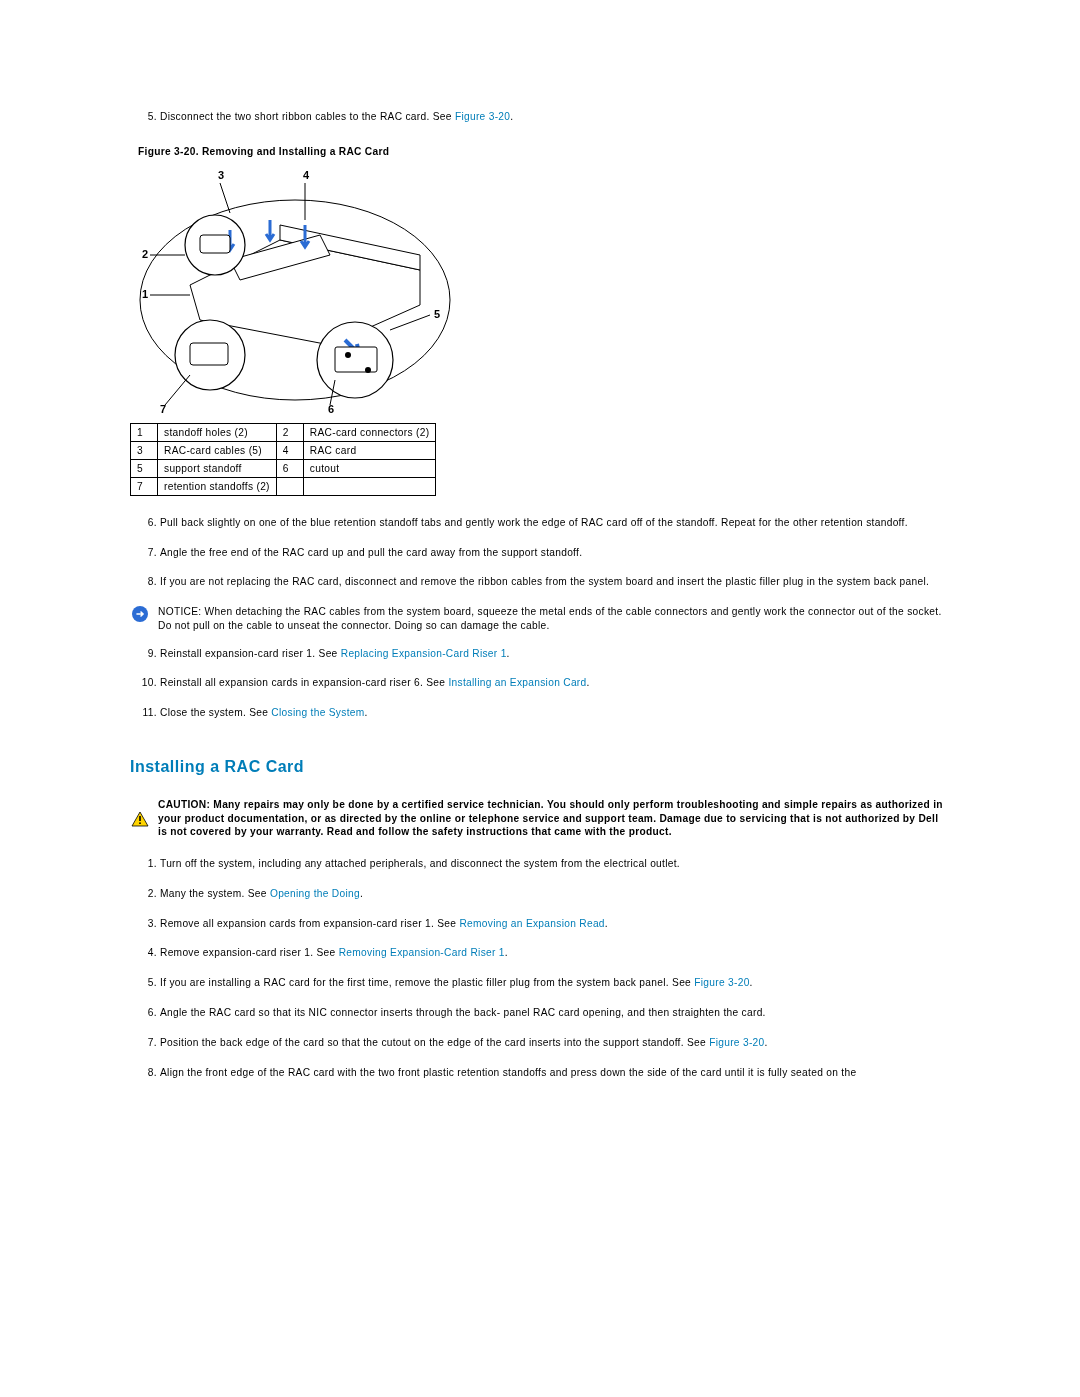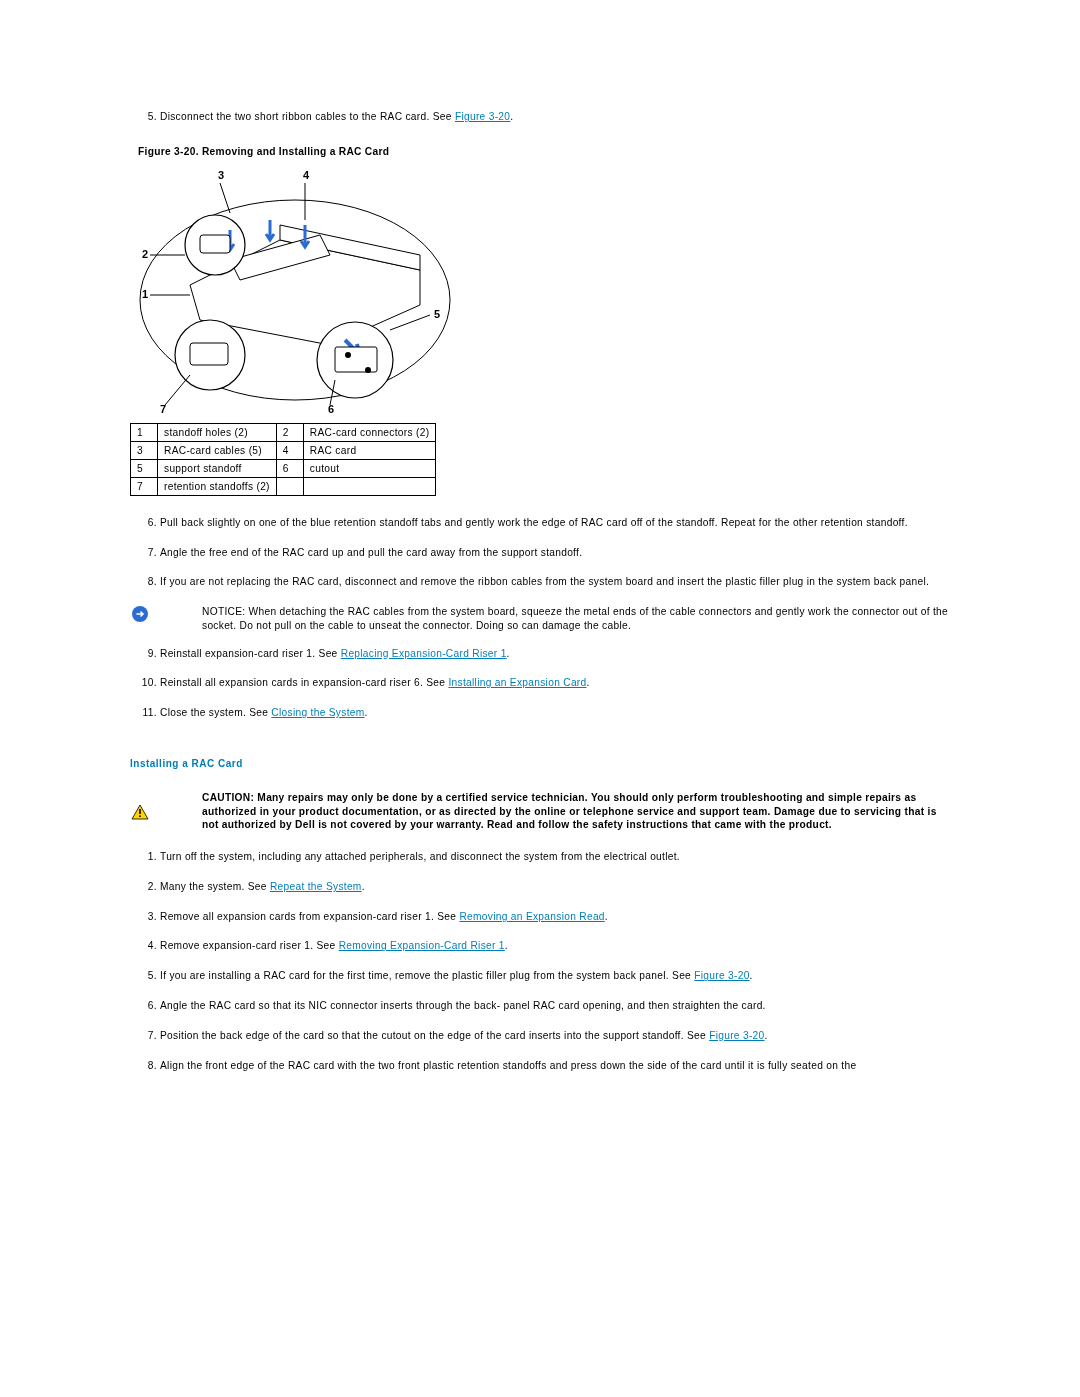--- a/index.html
+++ b/index.html
@@ -5,32 +5,32 @@
   body {
     font-family: Verdana, Arial, sans-serif;
     font-size: 10.2px;
     color: #000;
     background: #fff;
     margin: 0;
     padding: 110px 130px 30px 130px;
     width: 820px;
     letter-spacing: 0.3px;
   }
-  a.link { color: #007db8; text-decoration: underline; cursor: pointer; }
+  a.link { color: #007db8; cursor: pointer; }
   .bold { font-weight: bold; }
-  h2.section-heading { color: #007db8; font-size: 10px; font-weight: bold; margin: 38px 0 22px 0; letter-spacing: 0.5px; }
+  h2.section-heading { color: #007db8; font-size: 16px; font-weight: bold; margin: 38px 0 22px 0; letter-spacing: 0.5px; }
   .figure-caption { font-weight: bold; margin: 22px 0 8px 8px; }
   ol.steps { padding-left: 30px; margin: 0; }
   ol.steps li, ol.steps-alpha li { margin-bottom: 16px; line-height: 1.35; }
   table.key-table { border-collapse: collapse; margin: 8px 0 20px 0; }
   table.key-table td { border: 1px solid #000; padding: 3px 6px; font-size: 10.2px; }
   table.key-table td.num { width: 14px; text-align: left; }
   .notice-row { display: flex; align-items: flex-start; margin: 10px 0 14px 0; }
   .notice-icon, .caution-icon { width: 20px; flex-shrink: 0; margin-right: 8px; display:flex; align-items:center; justify-content:center; }
-  .notice-body, .caution-body { line-height: 1.35; margin-left: 44px; }
+  .notice-body, .caution-body { line-height: 1.35; }
   .caution-row { display: flex; align-items: center; margin: 14px 0 18px 0; }
   svg { display:block; }
   .diagram { margin: 6px 0 8px 0; }
 </style>
 </head>
 <body>
 
 <ol class="steps" start="5">
   <li>
     <span>Disconnect the two short ribbon cables to the RAC card. See </span><a class="link">Figure 3-20</a><span>.</span>
@@ -154,21 +154,21 @@
   </div>
   <div class="caution-body bold">
     <span>CAUTION:</span>
     <span>Many repairs may only be done by a certified service technician. You should only perform troubleshooting and simple repairs as authorized in your product documentation, or as directed by the online or telephone service and support team. Damage due to servicing that is not authorized by Dell is not covered by your warranty. Read and follow the safety instructions that came with the product.</span>
   </div>
 </div>
 
 <ol class="steps" start="1">
   <li>Turn off the system, including any attached peripherals, and disconnect the system from the electrical outlet.</li>
   <li>
-    <span>Many the system. See </span><a class="link">Repeat the System</a><span>.</span>
+    <span>Many the system. See </span><a class="link">Opening the Doing</a><span>.</span>
   </li>
   <li>
     <span>Remove all expansion cards from expansion-card riser 1. See </span><a class="link">Removing an Expansion Read</a><span>.</span>
   </li>
   <li>
     <span>Remove expansion-card riser 1. See </span><a class="link">Removing Expansion-Card Riser 1</a><span>.</span>
   </li>
   <li>
     <span>If you are installing a RAC card for the first time, remove the plastic filler plug from the system back panel. See </span><a class="link">Figure 3-20</a><span>.</span>
   </li>

